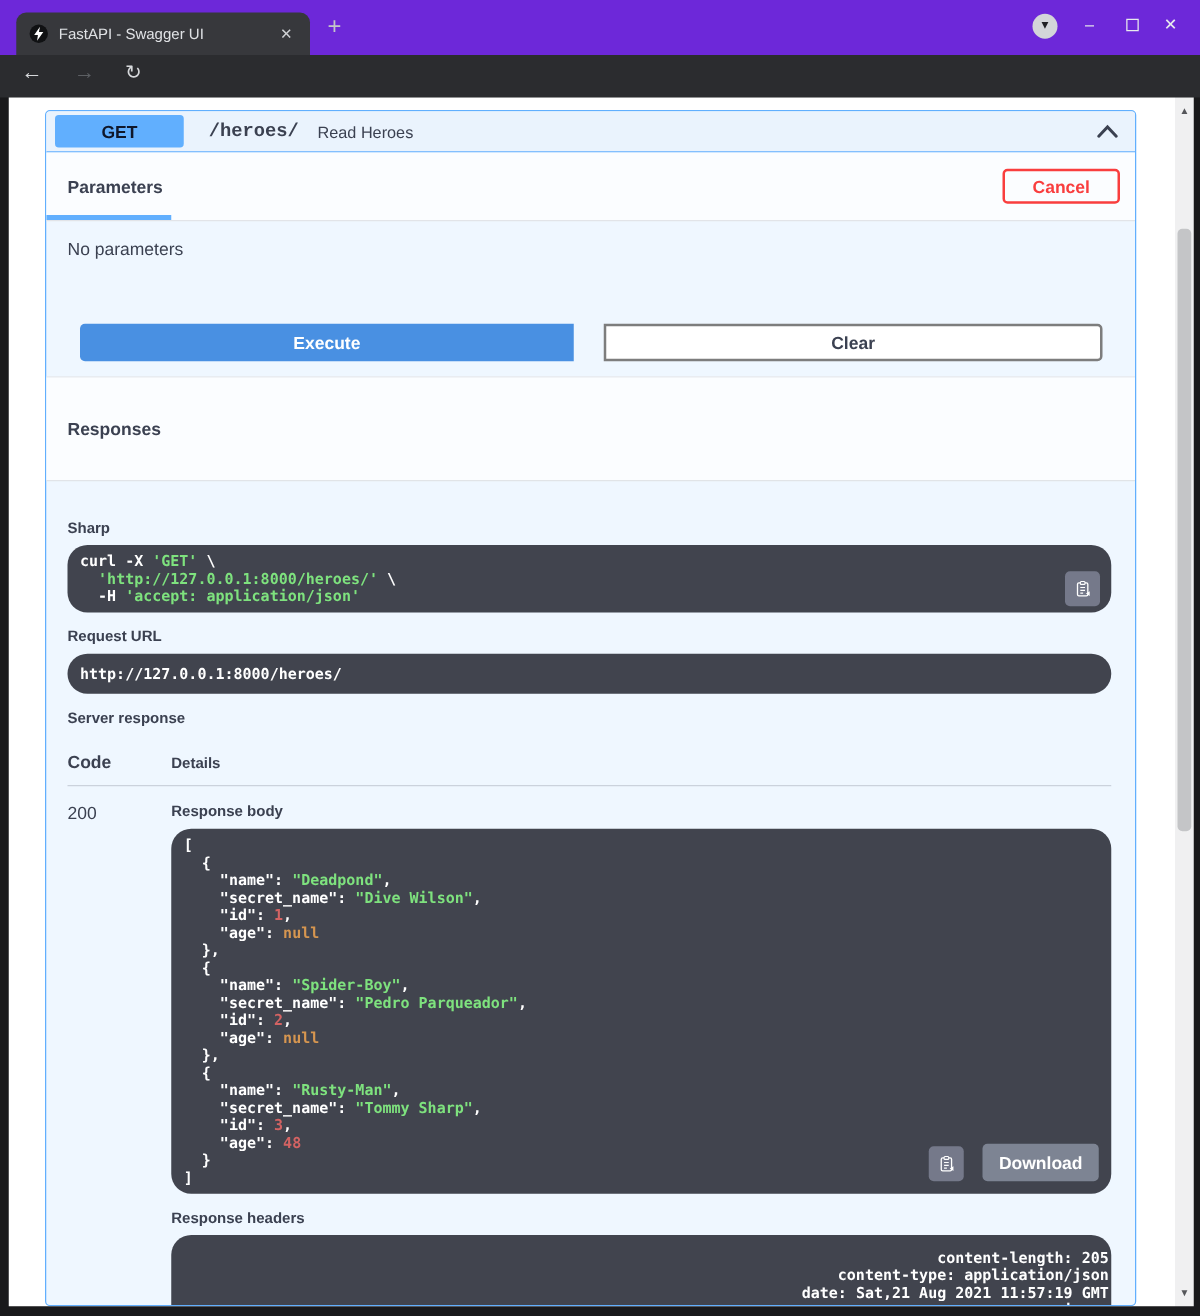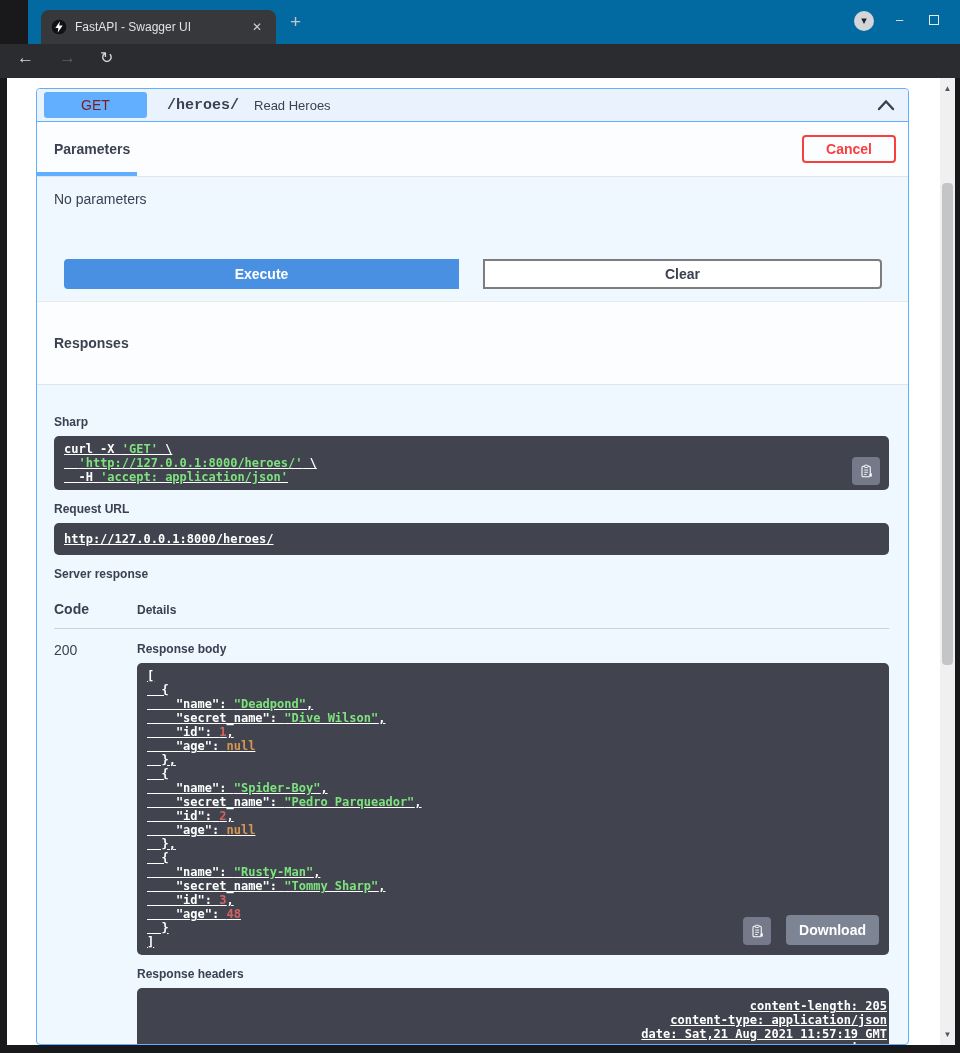--- a/index.html
+++ b/index.html
@@ -5,21 +5,21 @@
   * { box-sizing: border-box; margin: 0; padding: 0; }
   html,body { width:960px; height:1053px; }
   body {
     position: relative;
     background: #19191b;
     font-family: "Liberation Sans", sans-serif;
     overflow: hidden;
   }
 
   
-  .titlebar { position:absolute; top:0; left:0; right:0; height:44px; background:#0369a1;margin-left:28px; }
+  .titlebar { position:absolute; top:0; left:0; right:0; height:44px; background:#6d28d9; }
   .tab {
     position:absolute; left:13px; top:10px; width:235px; height:34px;
     background:#37383c; border-radius:8px 8px 0 0;
     display:flex; align-items:center; padding:0 10px; cursor:pointer;
   }
   .tab-favicon { width:16px; height:16px; margin-right:8px; flex:0 0 auto; }
   .tab-title { color:#e0e2e5; font-size:12px; flex:1; white-space:nowrap; overflow:hidden; }
   .tab-close { color:#cfd1d4; font-size:12px; padding:2px 4px; cursor:pointer; }
   .new-tab { position:absolute; left:262px; top:10px; color:#c3c6c9; font-size:19px; line-height:24px; cursor:pointer; }
   .win-ctrl { position:absolute; top:12px; color:#e8eaed; font-size:13px; cursor:pointer; text-align:center; }
@@ -67,22 +67,22 @@
   .panel {
     position:absolute; left:29px; top:10px; width:873px; height:957px;
     border:1px solid var(--panel_border); border-radius:4px;
     background:#eff7ff; overflow:hidden; color:var(--text_dark);
   }
   .summary {
     height:33px; background:#eaf3fd; border-bottom:1px solid var(--panel_border);
     display:flex; align-items:center; padding:0 12px 0 7px; cursor:pointer;
   }
   .method-badge {
-    width:103px; height:26px; background:var(--method_get); color:#7f1d1d;
-    font-weight:normal; font-size:14px; border-radius:3px;
+    width:103px; height:26px; background:var(--method_get); color:#0f172a;
+    font-weight:bold; font-size:14px; border-radius:3px;
     display:flex; align-items:center; justify-content:center; flex:0 0 auto;
   }
   .op-path { font-family:Liberation Mono, monospace; font-size:15px; font-weight:600; margin-left:20px; }
   .op-desc { font-size:13px; margin-left:15px; }
   .chevron { margin-left:auto; display:flex; cursor:pointer; }
 
   .section-header {
     position:relative; height:55px; background:#fbfdff;
     display:flex; align-items:center; padding:0 12px 0 17px;
     border-bottom:1px solid rgba(59,65,81,.13);
@@ -112,23 +112,23 @@
 
   .responses-header {
     height:84px; background:#fbfdff; display:flex; align-items:center; padding:0 17px;
     border-top:1px solid rgba(59,65,81,.10); border-bottom:1px solid rgba(59,65,81,.13);
   }
   .responses-title { font-size:14px; font-weight:bold; }
 
   .responses-body { padding:30px 19px 20px 17px; }
   .block-label { font-size:12px; font-weight:bold; margin-bottom:7px; }
   .code-block {
-    background:var(--code_bg); border-radius:5px; color:#fff;
+    background:var(--code_bg); border-radius:16px; color:#fff;
     font-family:"DejaVu Sans Mono", monospace; font-size:12px; font-weight:bold;
-    line-height:14px; padding:6px 10px; position:relative;text-decoration:underline;
+    line-height:14px; padding:6px 10px; position:relative;
   }
   .code-line { white-space:pre; }
   .tok-w { color:#ffffff; }
   .tok-s { color:var(--tok_string); }
   .tok-n { color:var(--tok_number); }
   .tok-k { color:var(--tok_keyword); }
   .copy-btn {
     width:28px; height:28px; background:#75798a; border:none; border-radius:4px;
     display:flex; align-items:center; justify-content:center; cursor:pointer;
   }

